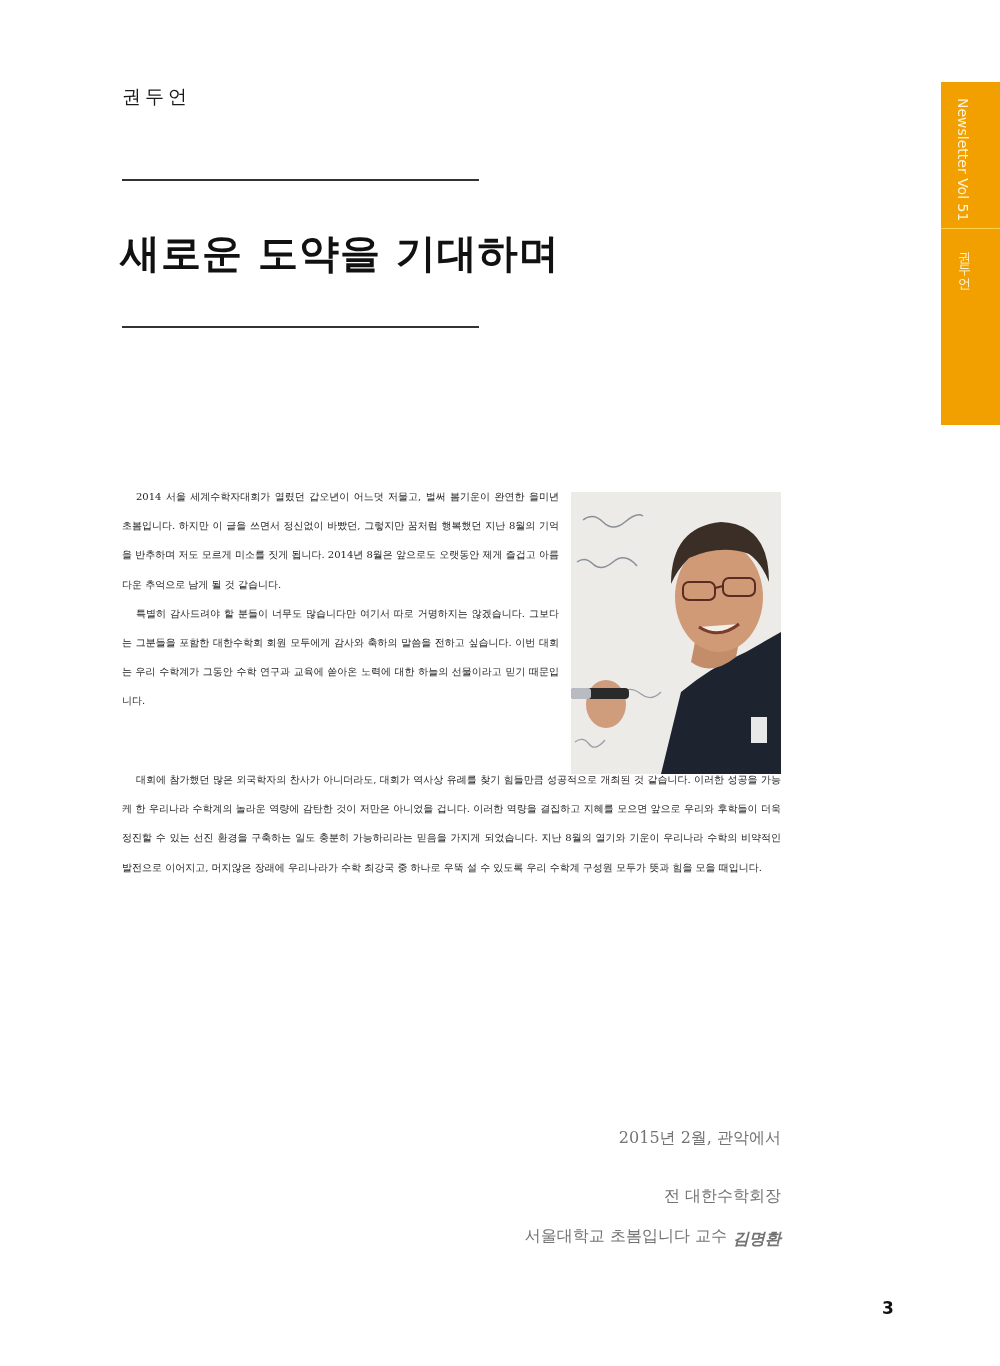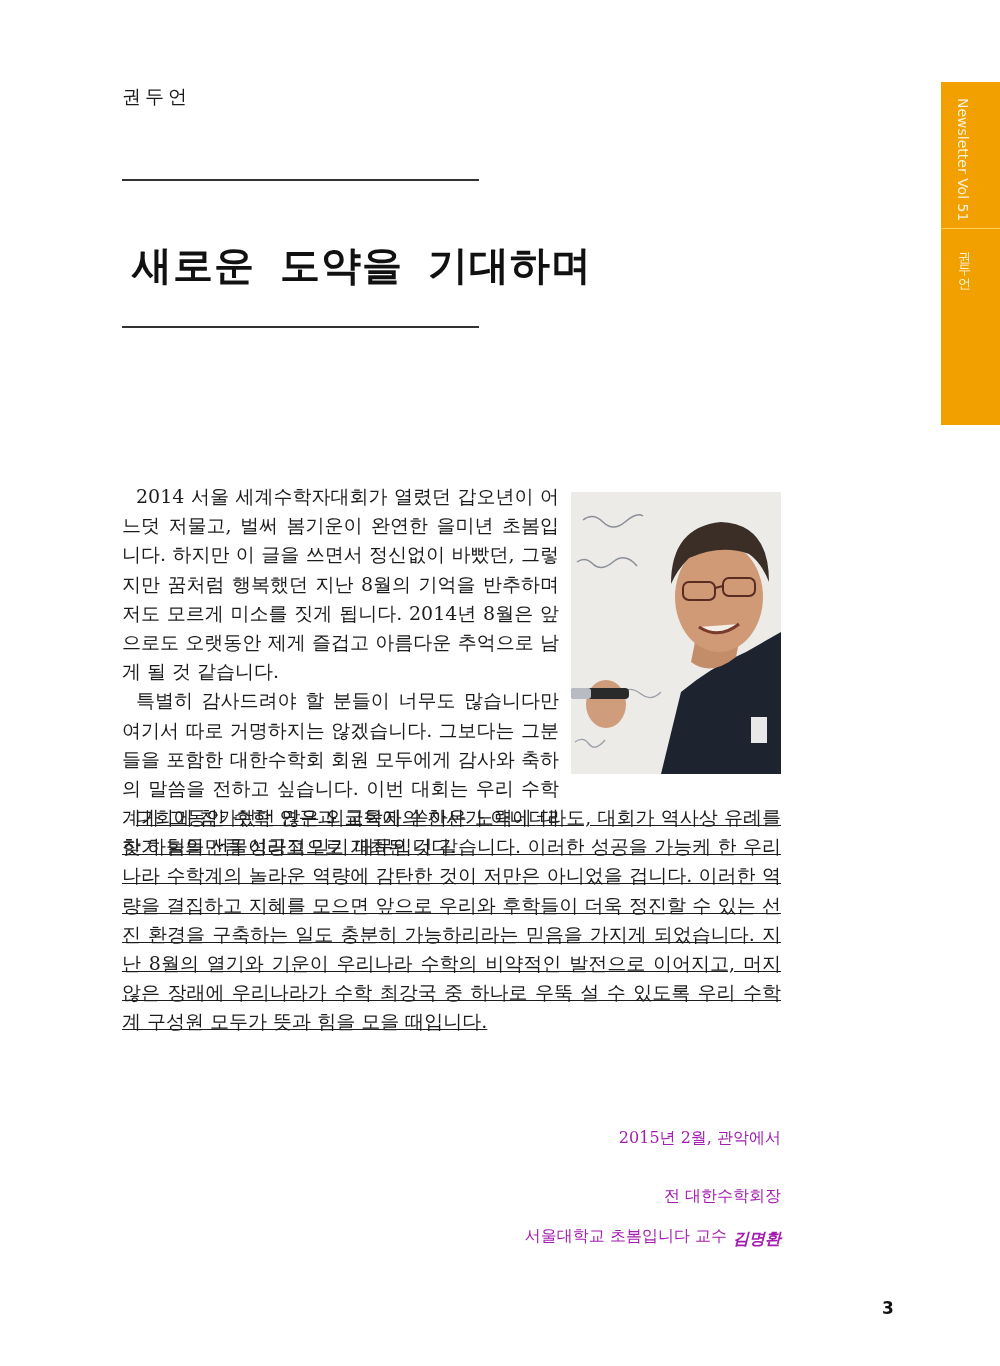--- a/index.html
+++ b/index.html
@@ -66,38 +66,37 @@
       writing-mode: vertical-rl;
       font-family: "DejaVu Sans", sans-serif;
       font-size: 14px;
       color: #fff4d9;
       white-space: nowrap;
     }
     .side-tab .tab-text.vol { top: 16px; }
     .side-tab .tab-text.cat { top: 160px; font-size: 13px; }
 
     .body-text {
-      font-size: 19px;
+      font-size: 10px;
       line-height: 29.2px;
       text-align: justify;
       text-justify: inter-character;
       color: #1c1c1c;
     }
     .col-left {
       position: absolute;
       left: 122px;
       top: 482px;
       width: 437px;
     }
     .col-full {
       position: absolute;
       left: 122px;
-      top: 803px;
+      top: 765px;
       width: 659px;
-      text-decoration: underline;
     }
     .para {
       margin: 0;
       text-indent: 14px;
     }
     .photo {
       position: absolute;
       left: 571px;
       top: 492px;
       width: 210px;
@@ -105,21 +104,21 @@
       background: #e9e9e7;
       overflow: hidden;
     }
     .photo svg { display: block; }
 
     .closing {
       position: absolute;
       right: 219px;
       text-align: right;
       font-size: 16px;
-      color: #a21caf;
+      color: #737373;
       white-space: nowrap;
     }
     .closing.date { top: 1128px; }
     .closing.former { top: 1186px; }
     .closing.affil { top: 1226px; }
     .signature {
       font-family: "DejaVu Serif", serif;
       font-size: 16px;
       font-style: italic;
       font-weight: bold;
@@ -134,21 +133,21 @@
       font-weight: bold;
       font-size: 17px;
       color: #111;
     }
   </style>
 </head>
 <body>
 
 <div class="section-label">권두언</div>
 <div class="rule top"></div>
-<h1 class="title" style="margin:12px;font-family:Liberation Mono, monospace;">새로운 도약을 기대하며</h1>
+<h1 class="title" style="margin:0;">새로운 도약을 기대하며</h1>
 <div class="rule bottom"></div>
 
 <div class="side-tab">
   <div class="tab-text vol">Newsletter Vol 51</div>
   <div class="divider"></div>
   <div class="tab-text cat">권두언</div>
 </div>
 
 <div class="col-left body-text">
   <p class="para">2014 서울 세계수학자대회가 열렸던 갑오년이 어느덧 저물고, 벌써 봄기운이 완연한 을미년 초봄입니다. 하지만 이 글을 쓰면서 정신없이 바빴던, 그렇지만 꿈처럼 행복했던 지난 8월의 기억을 반추하며 저도 모르게 미소를 짓게 됩니다. 2014년 8월은 앞으로도 오랫동안 제게 즐겁고 아름다운 추억으로 남게 될 것 같습니다.</p>

